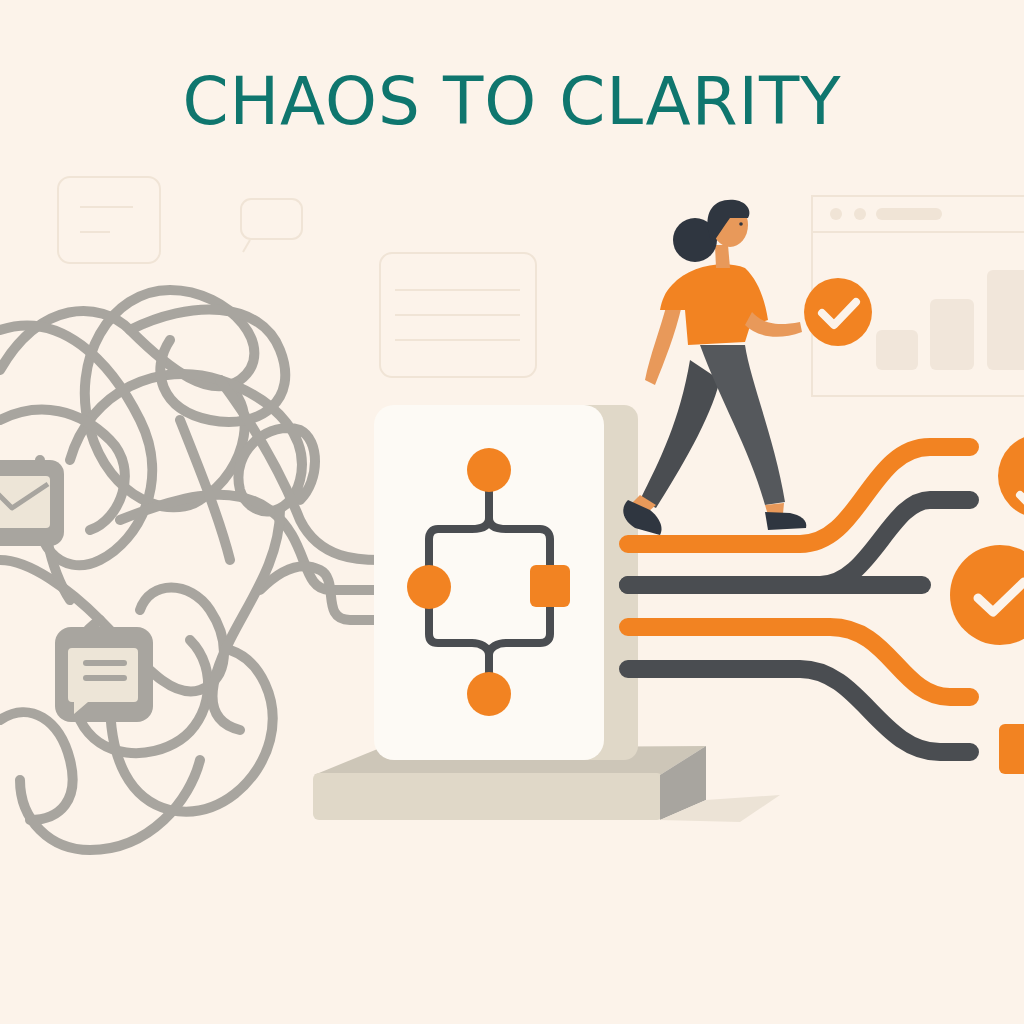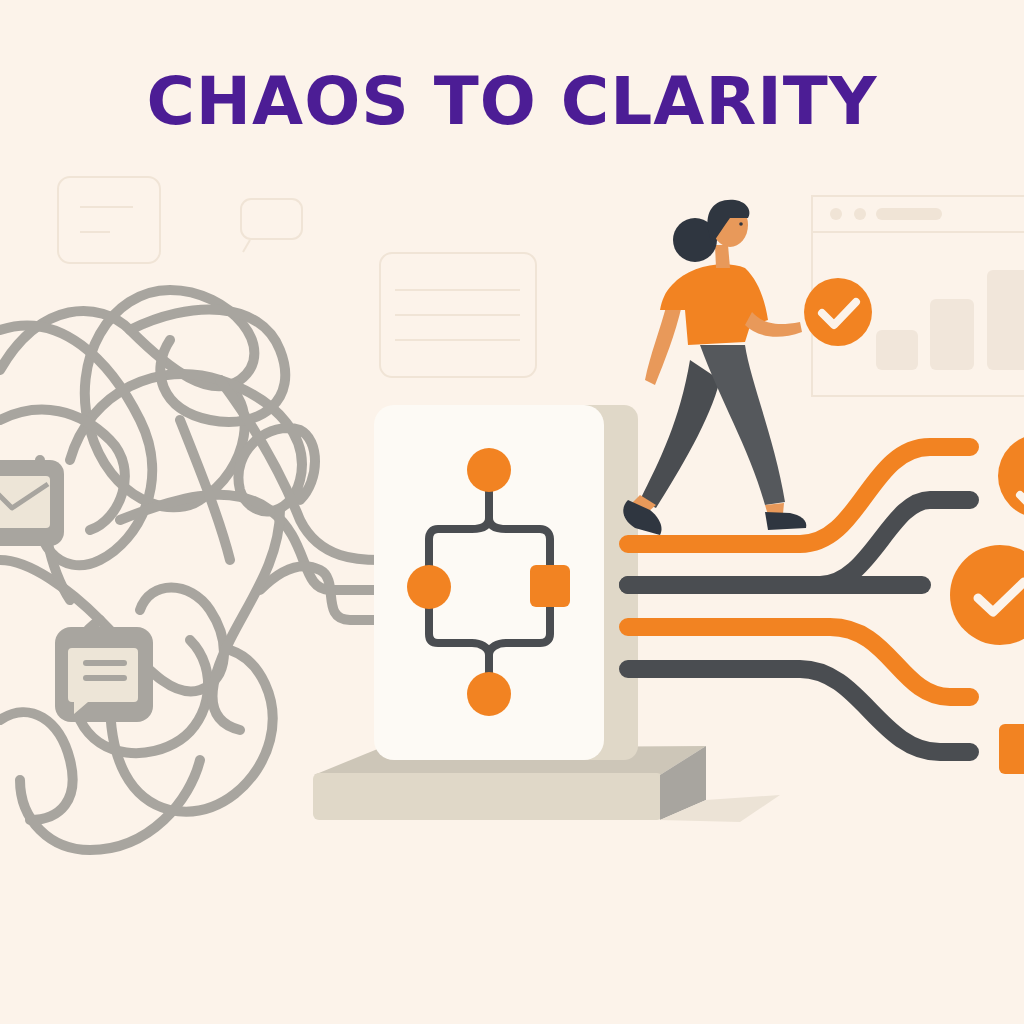--- a/index.html
+++ b/index.html
@@ -6,22 +6,22 @@
     body {
       width: 1024px; height: 1024px; overflow: hidden;
       background: #fcf3ea;
       font-family: "Liberation Sans", "DejaVu Sans", sans-serif;
       position: relative;
     }
     .title {
       position: absolute; left: 0; top: 62px; width: 1024px;
       text-align: center;
       font-family: "DejaVu Sans", "Liberation Sans", sans-serif;
-      font-weight: bold; font-size: 66px; letter-spacing: 1px;
-      color: #4c1d95;
+      font-weight: normal; font-size: 66px; letter-spacing: 1px;
+      color: #0f766e;
       margin: 0; line-height: 80px;
     }
     svg.scene { position: absolute; left: 0; top: 0; }
   </style>
 </head>
 <body>
 
 <h1 class="title">CHAOS TO CLARITY</h1>
 
 <svg class="scene" width="1024" height="1024" viewBox="0 0 1024 1024">

